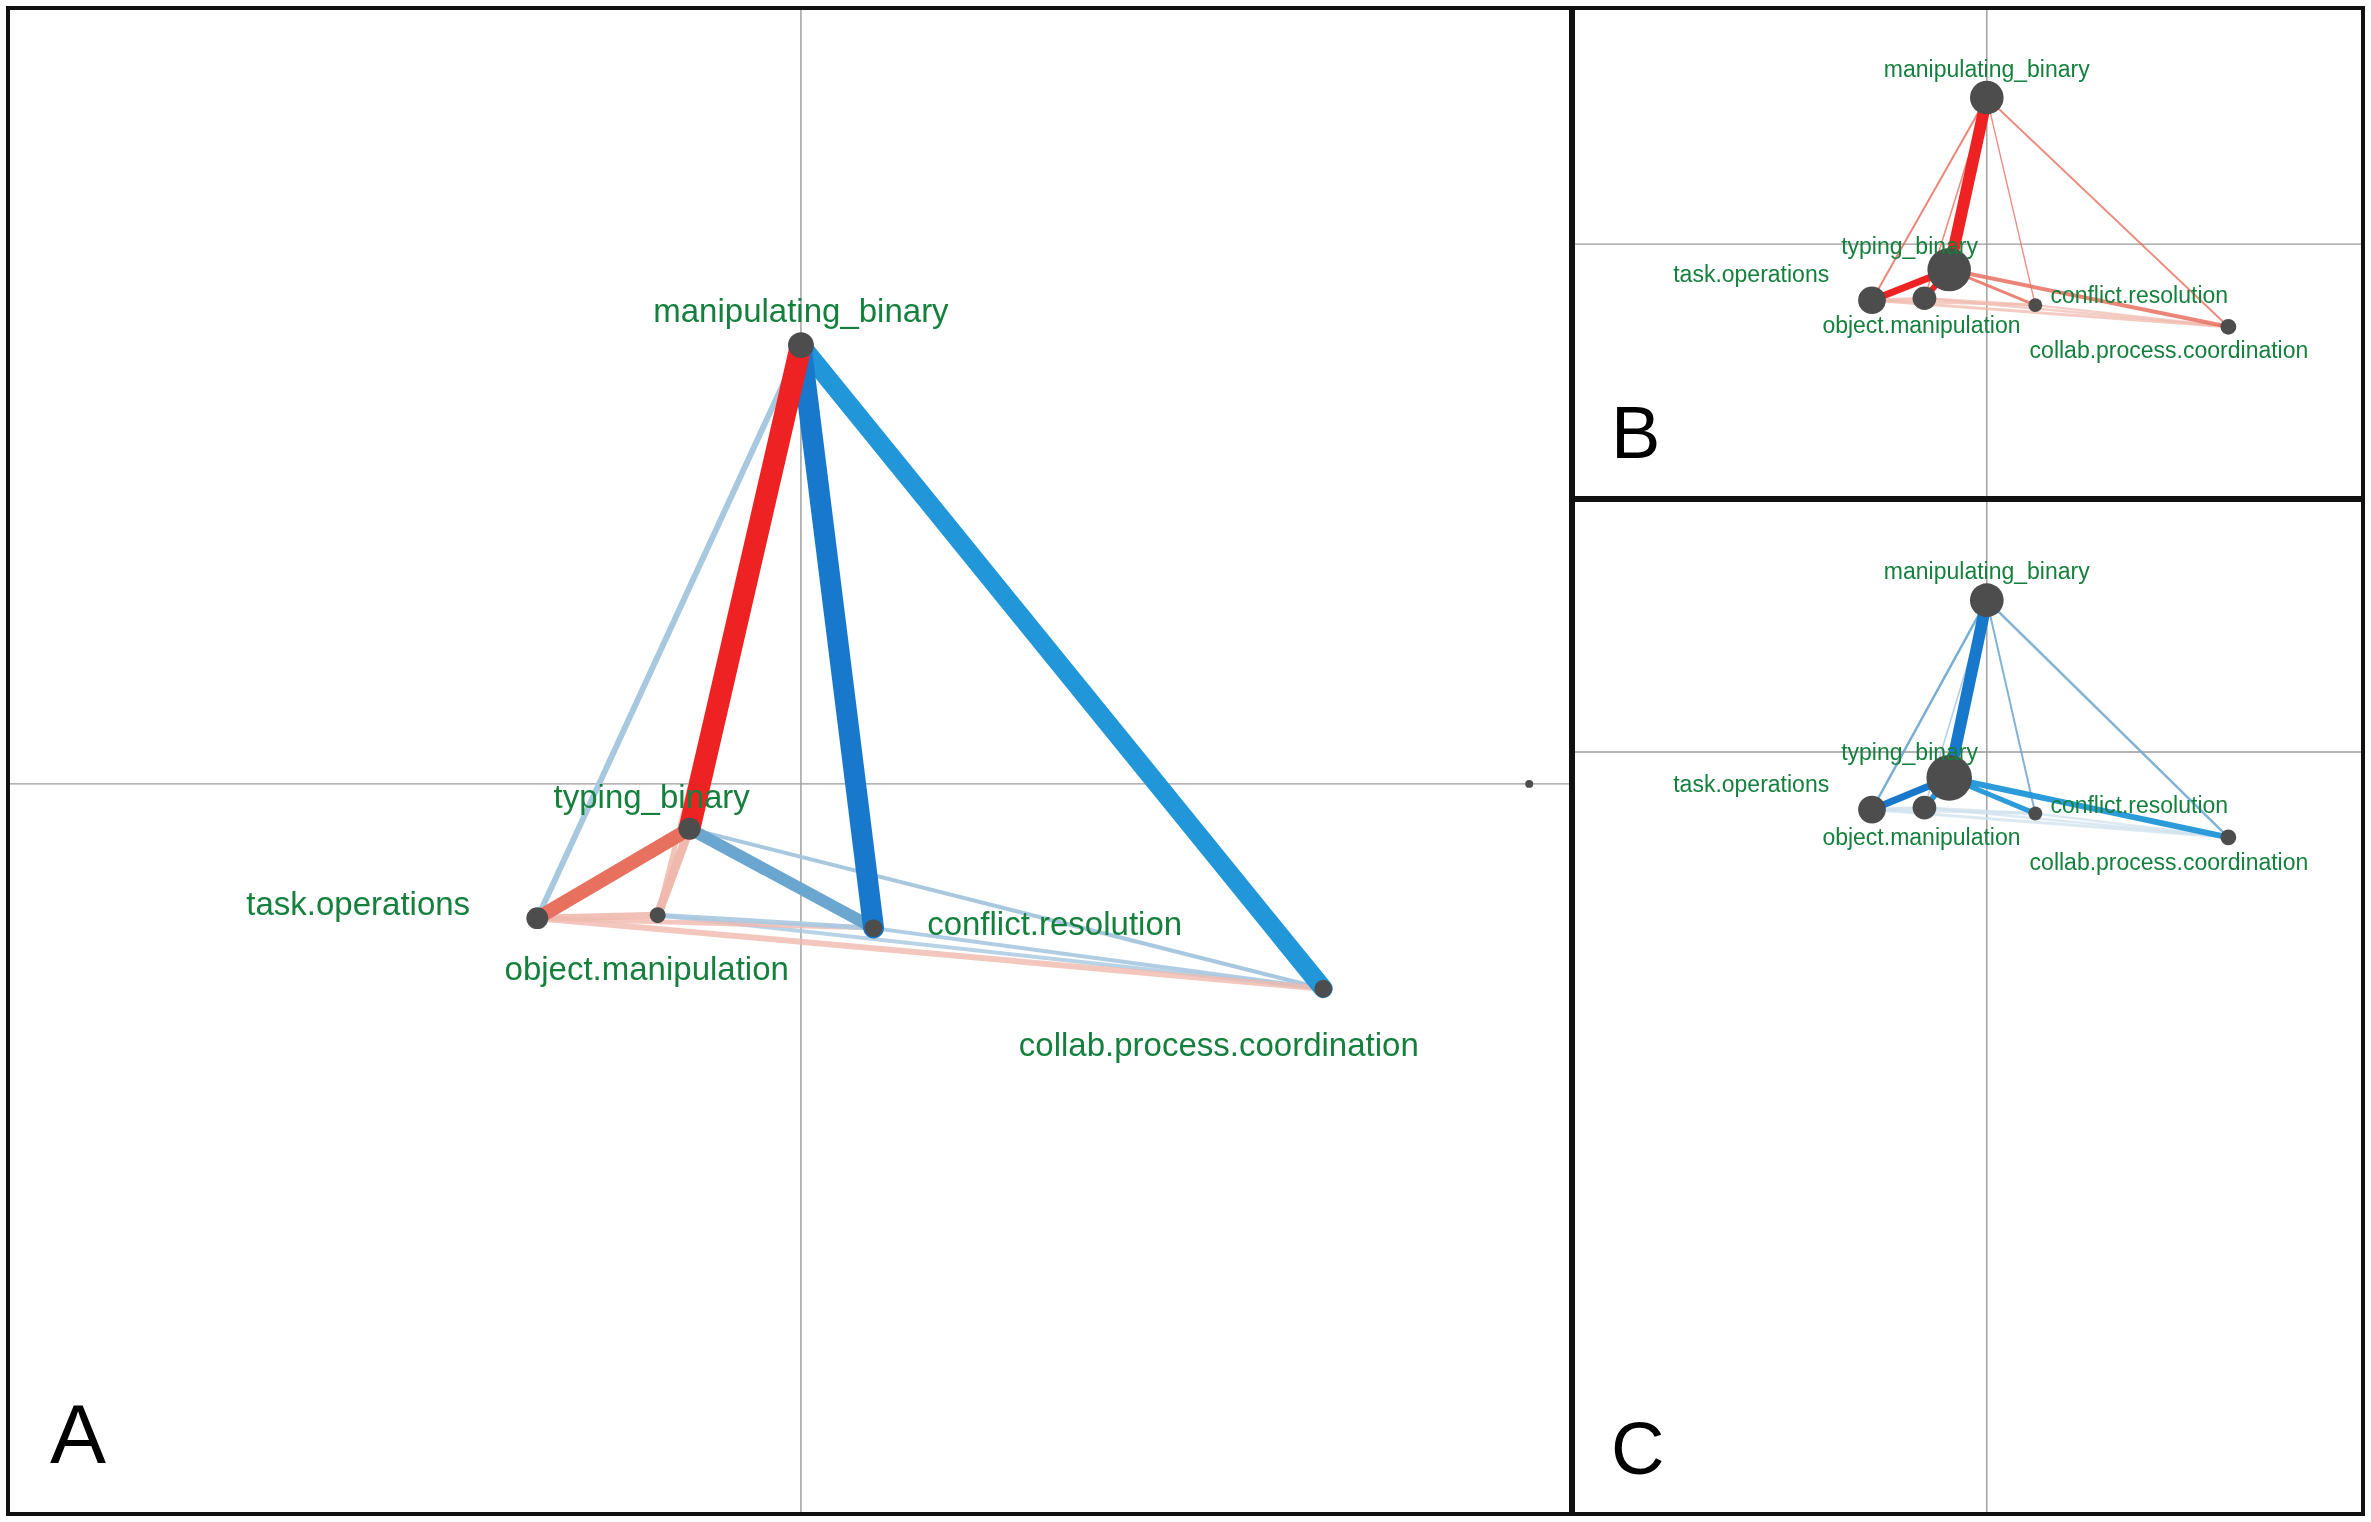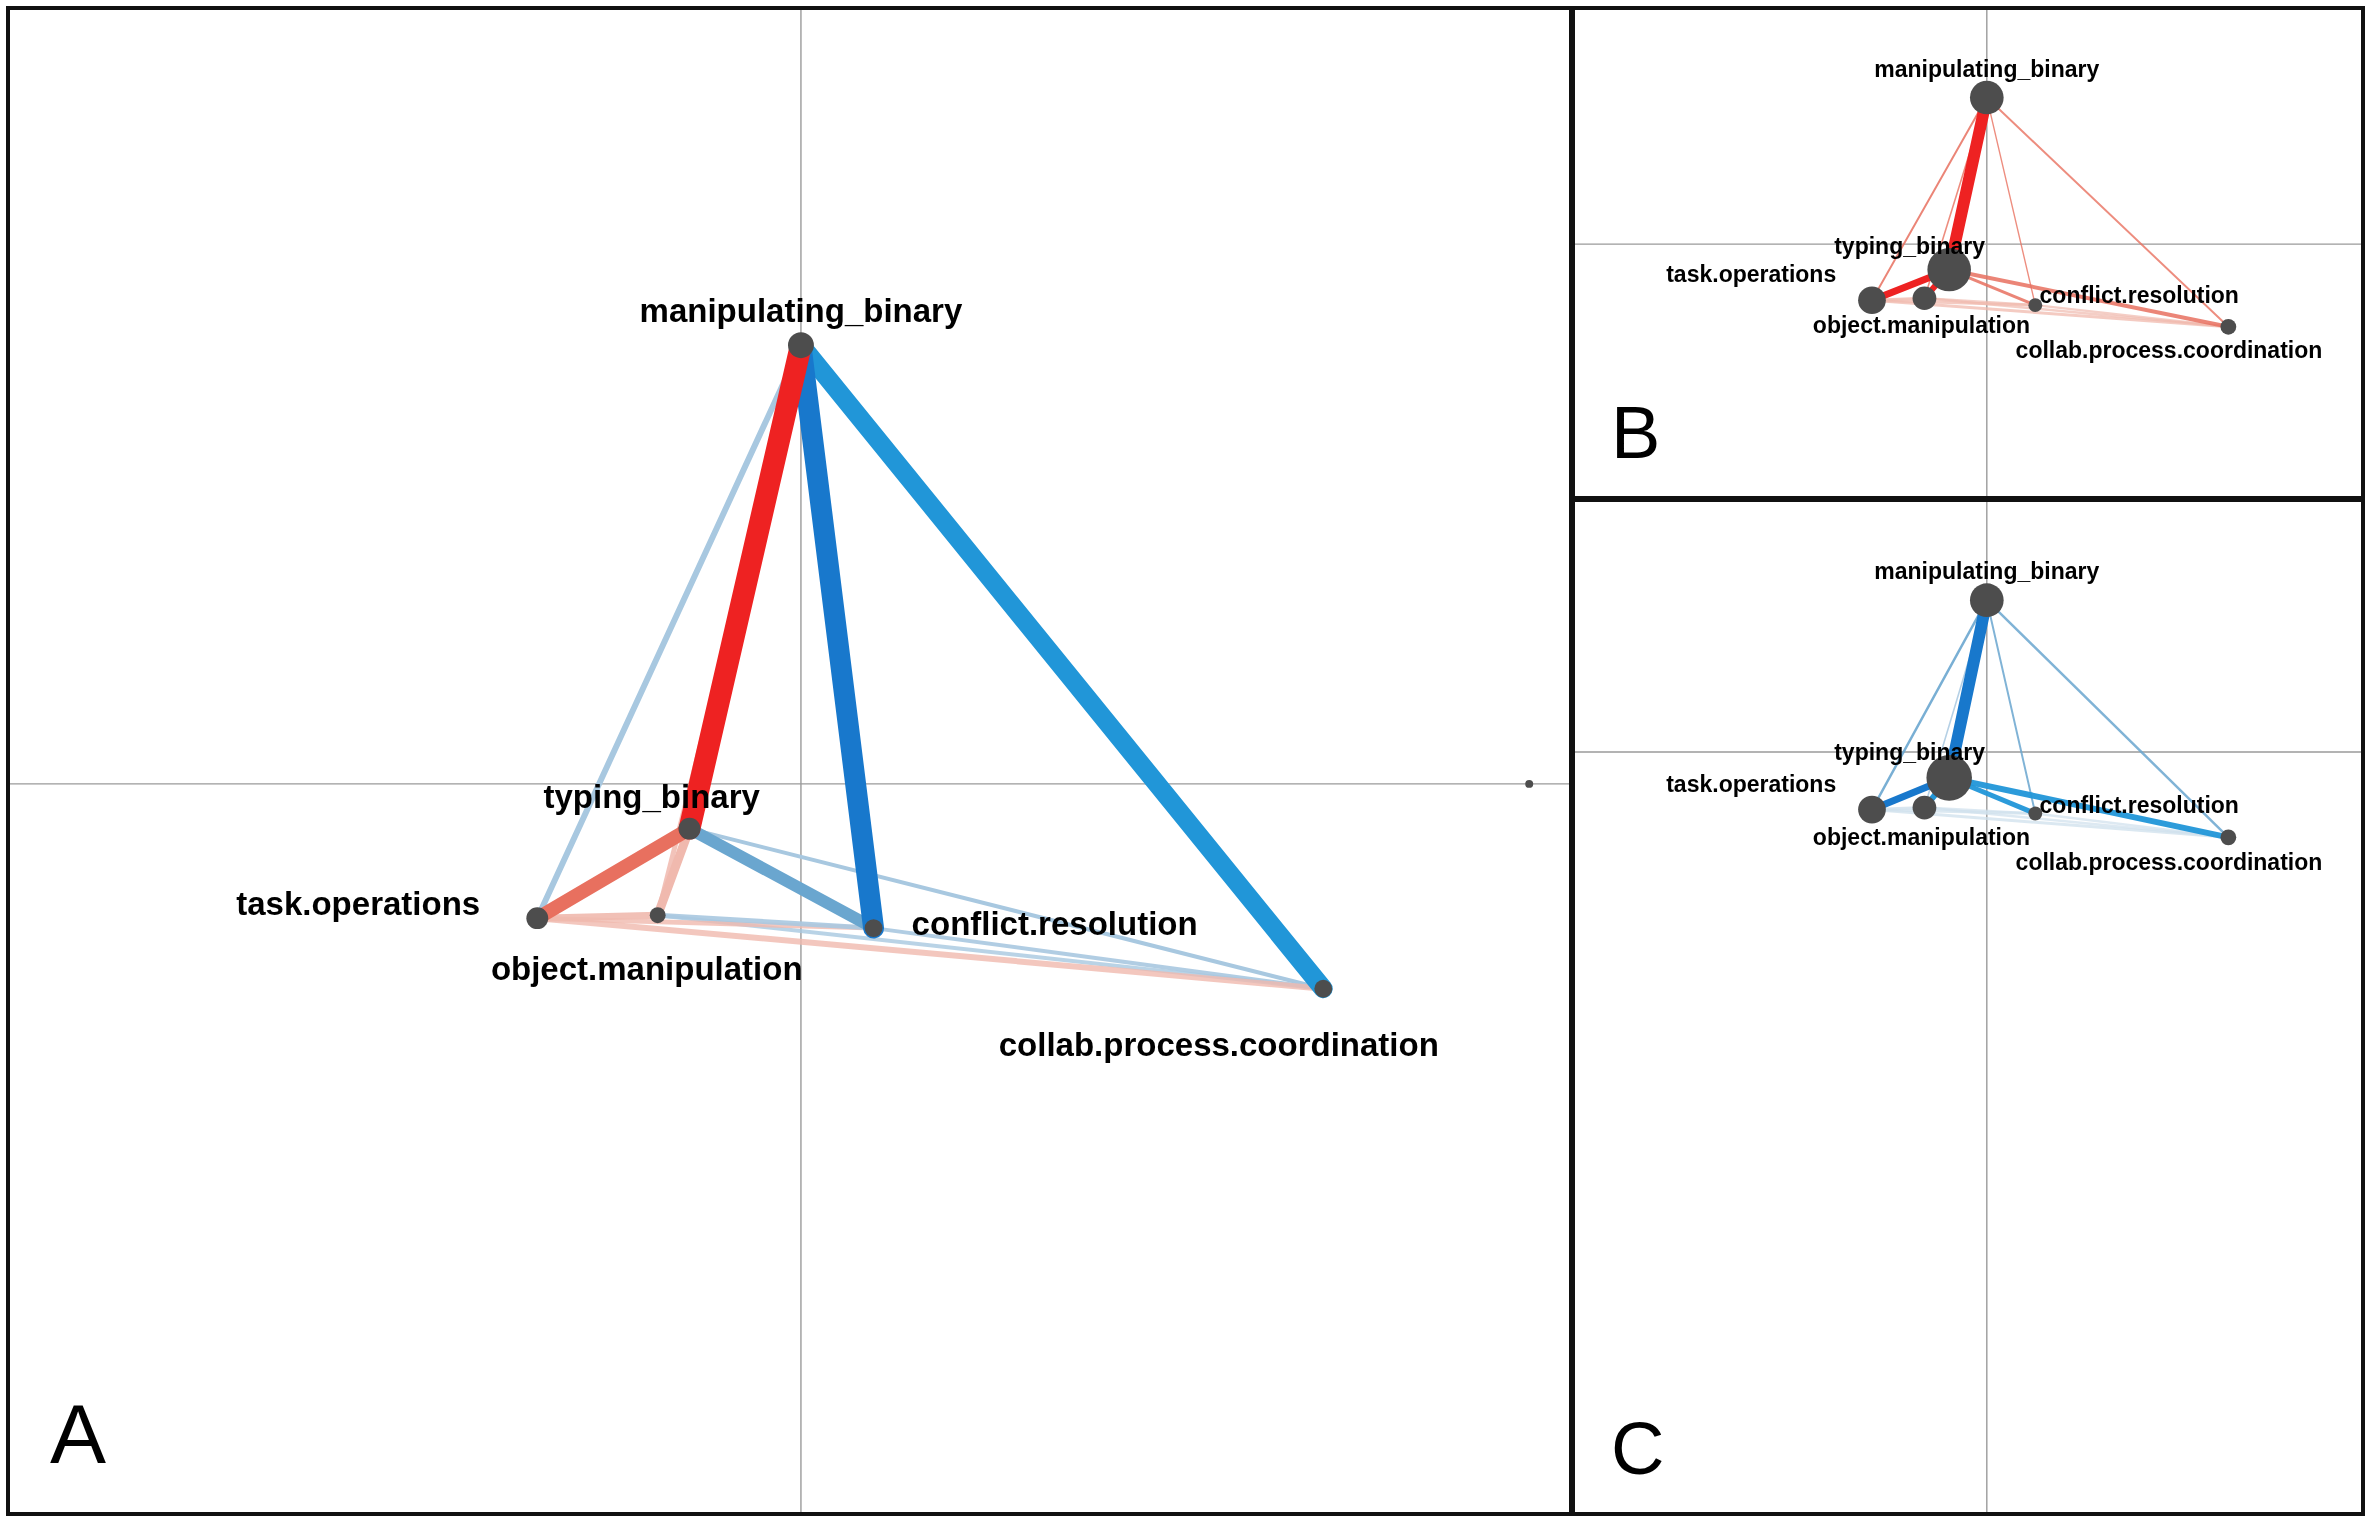--- a/index.html
+++ b/index.html
@@ -22,22 +22,22 @@
     color:#000000;
     line-height:1;
     user-select:none;
   }
   #letter-a{left:40px;bottom:36px;font-size:84px;}
   #letter-b{left:36px;bottom:26px;font-size:74px;}
   #letter-c{left:36px;bottom:26px;font-size:74px;}
   .nodelabel{
     position:absolute;
     font-family:"Liberation Sans", sans-serif;
-    font-weight:700;
-    color:#000000;
+    font-weight:400;
+    color:#15803d;
     white-space:nowrap;
     line-height:1;
     user-select:none;
     text-rendering:optimizeLegibility;
     text-align:right;
   }
   #panel-a .nodelabel{font-size:33px;}
   #panel-b .nodelabel,#panel-c .nodelabel{font-size:23px;}
 </style>
 </head>

